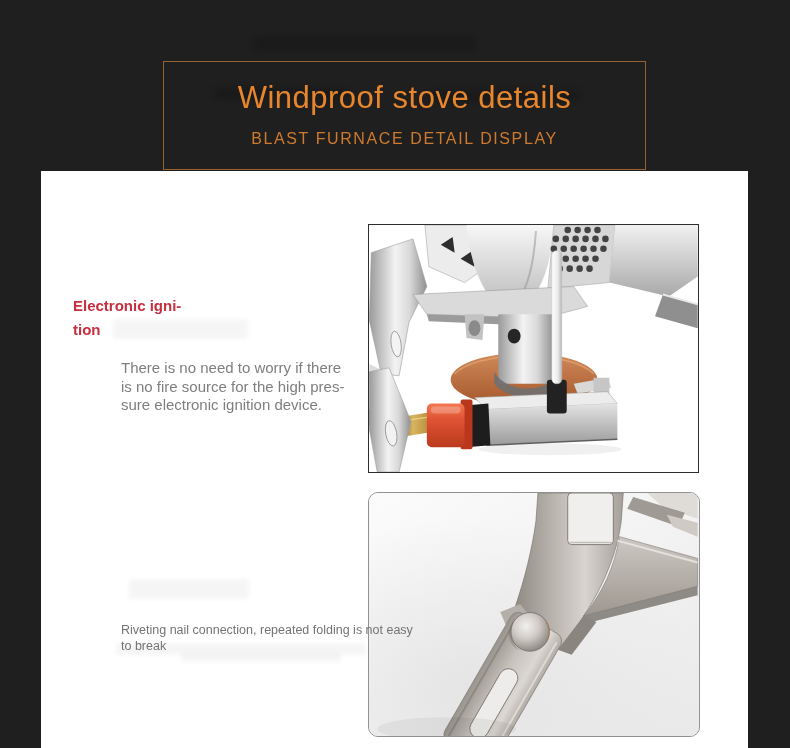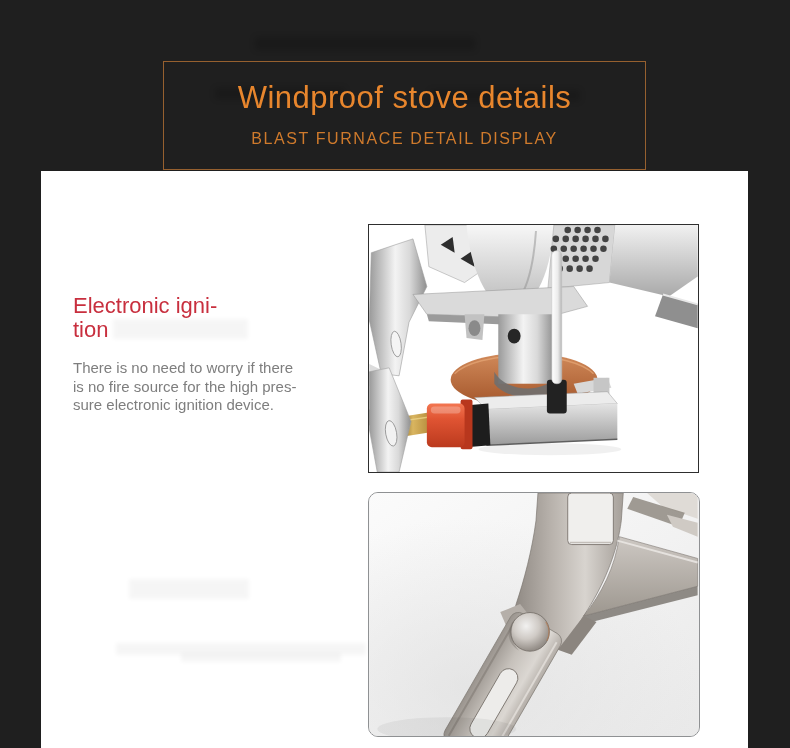--- a/index.html
+++ b/index.html
@@ -27,24 +27,24 @@
     white-space:pre-line;
   }
   .ghost{position:absolute;background:#000;pointer-events:none;}
   .ghost.dark{opacity:.16;filter:blur(3px);}
   .ghost.light{opacity:.035;filter:blur(2px);}
 
   
   .card{position:absolute;left:41px;top:171px;width:707px;height:577px;background:var(--card-bg);}
 
   .sec-heading{
-    position:absolute;color:var(--heading-red);font-size:22px;font-weight:400;line-height:23.5px;
+    position:absolute;color:var(--heading-red);font-size:15px;font-weight:700;line-height:23.5px;
     white-space:pre-line;
   }
-  .sec-body{position:absolute;color:var(--body-gray);white-space:pre-line;}
+  .sec-body{position:absolute;color:var(--body-gray);white-space:pre-line;margin-left:48px;}
   .sec-body.large{font-size:15px;line-height:18.5px;}
   .sec-body.small{font-size:12.5px;line-height:16px;color:var(--body-gray-small);z-index:3;}
 
   .h1-pos{left:32px;top:123px;width:230px;}           
   .b1-pos{left:32px;top:188px;width:270px;}
   .h2-pos{left:35px;top:382px;width:230px;}
   .b2-pos{left:32px;top:451px;width:330px;}
 
   .photo{position:absolute;overflow:hidden;background:#fff;}
   .photo-1{left:327px;top:53px;width:331px;height:249px;border:1px solid #2e2e2e;}
@@ -200,20 +200,22 @@
           <rect x="62" y="183" width="30" height="7" rx="3.5" fill="#ffffff" opacity=".25"></rect>
         </g>
 
         <path d="M0,140 L16,148 L12,166 L0,162 Z" fill="#dcdcdc"></path>
         <path d="M0,148 L20,144 L42,198 L30,249 L8,249 L0,206 Z" fill="url(#mH)" stroke="#a0a0a0" stroke-width=".6"></path>
         <ellipse cx="22" cy="210" rx="5.5" ry="13" fill="#f2f2f2" stroke="#8d8d8d" stroke-width=".8" transform="rotate(-10 22 210)"></ellipse>
         <ellipse cx="182" cy="226" rx="72" ry="6" fill="#000" opacity=".06"></ellipse>
       </svg>
     </div>
 
+    <p class="sec-body small b2-pos">Riveting nail connection, repeated folding is not easy
+to break</p>
 
     <div class="photo photo-2">
       <svg viewBox="0 0 332 245" aria-hidden="true">
         <defs>
           <linearGradient id="bg2" x1="0" y1="0" x2="1" y2="1">
               <stop offset="0" stop-color="#fbfbfb"></stop>
               <stop offset=".55" stop-color="#f2f2f2"></stop>
               <stop offset="1" stop-color="#e9e9e9"></stop>
             </linearGradient>
           <radialGradient id="soft" cx=".3" cy=".8" r=".7">

